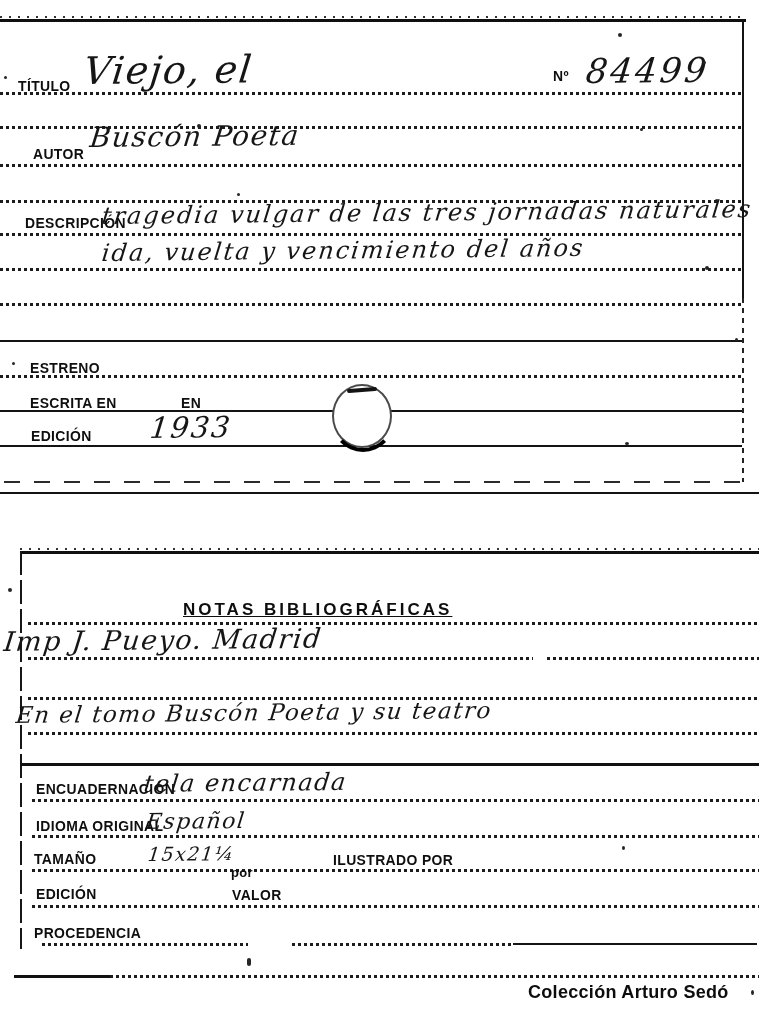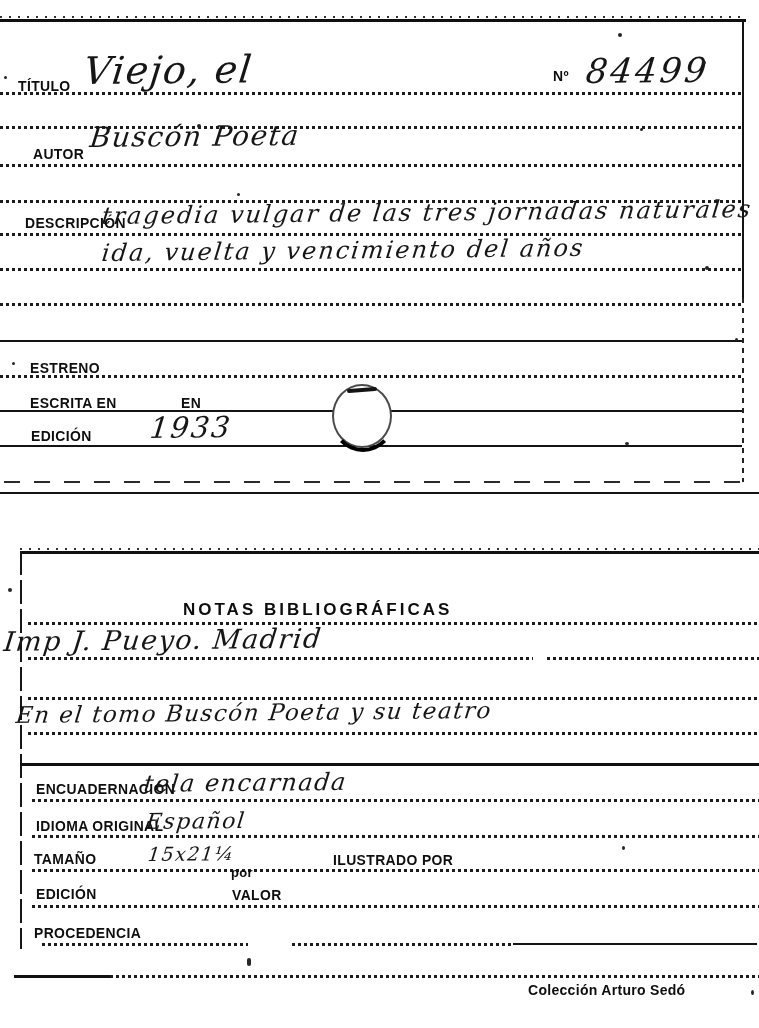--- a/index.html
+++ b/index.html
@@ -57,21 +57,21 @@
     position:absolute; left:347px; top:388px; width:30px; height:4px;
     background:#141414; border-radius:2px; transform:rotate(-4deg);
   }
   .speck { position:absolute; background:#262626; border-radius:50%; }
   .notas-header {
     position:absolute; font-family:"Liberation Sans", sans-serif; font-weight:700;
     font-size:17px; letter-spacing:3px; color:#0d0d0d; white-space:nowrap;
   }
   .footer-credit {
     position:absolute; font-family:"Liberation Sans", sans-serif; font-weight:700;
-    font-size:14px; letter-spacing:.3px; color:#0d0d0d; white-space:nowrap;
+    font-size:18px; letter-spacing:.3px; color:#0d0d0d; white-space:nowrap;
   }
 </style>
 </head>
 <body>
 
 <div class="scan">
 
   <section>
     <div class="ragged" style="left:0; top:19px; width:746px;"></div>
     <div class="vline-solid" style="left:742px; top:20px; height:278px;"></div>
@@ -109,21 +109,21 @@
 
     <div class="hole"></div>
     <div class="hole-bottom"></div>
     <div class="hole-dash"></div>
   </section>
 
   <section>
     <div class="ragged" style="left:20px; top:551px; width:739px;"></div>
     <div class="vline-broken" style="left:20px; top:551px; height:398px;"></div>
 
-    <div class="notas-header" style="left:183px; top:600px;">NOTAS BIBLIOGRÁFICAS</div>
+    <div class="notas-header" style="left:183px; top:600px;text-decoration:underline;">NOTAS BIBLIOGRÁFICAS</div>
 
     <div class="dot-line" style="left:28px; top:622px; width:731px;"></div>
     <div class="dot-line" style="left:28px; top:657px; width:505px;"></div>
     <div class="dot-line" style="left:547px; top:657px; width:212px;"></div>
     <div class="dot-line" style="left:28px; top:697px; width:731px;"></div>
     <div class="dot-line" style="left:28px; top:732px; width:731px;"></div>
     <div class="thick-line" style="left:20px; top:763px; width:739px;"></div>
     <div class="dot-line" style="left:32px; top:799px; width:727px;"></div>
     <div class="dot-line" style="left:32px; top:835px; width:727px;"></div>
     <div class="dot-line" style="left:32px; top:869px; width:727px;"></div>

